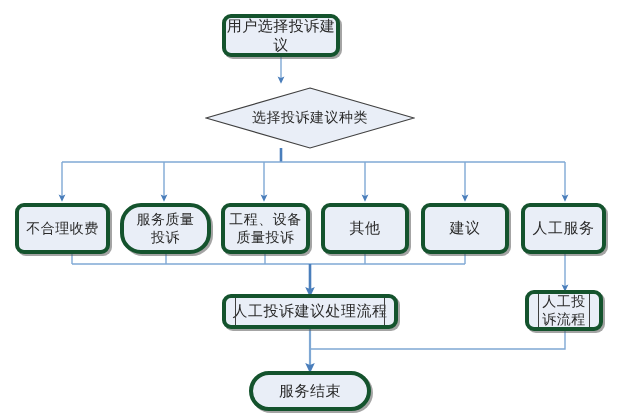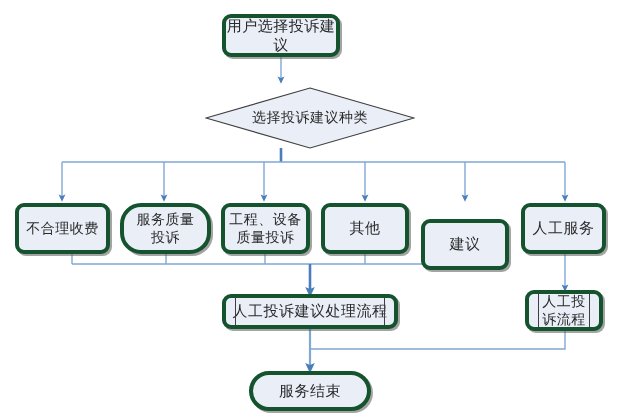--- a/index.html
+++ b/index.html
@@ -190,21 +190,21 @@
 
   <div class="node n-rounded" style="left:221px; top:203px; width:89px; height:51px; font-size:14px;">
     <span class="lbl">工程、设备
 质量投诉</span>
   </div>
 
   <div class="node n-rounded" style="left:321px; top:203px; width:88px; height:51px; font-size:15px;text-align:right;">
     <span class="lbl">其他</span>
   </div>
 
-  <div class="node n-rounded" style="left:421px; top:219px; width:88px; height:51px; font-size:15px;align-items:center;">
+  <div class="node n-rounded" style="left:421px; top:203px; width:88px; height:51px; font-size:15px;align-items:center;">
     <span class="lbl">建议</span>
   </div>
 
   <div class="node n-rounded" style="left:521px; top:203px; width:85px; height:51px; font-size:15px;">
     <span class="lbl">人工服务</span>
   </div>
 
   <div class="node n-predef" style="left:222px; top:294px; width:176px; height:35px; font-size:15px;">
     <span class="lbl">人工投诉建议处理流程</span>
   </div>

